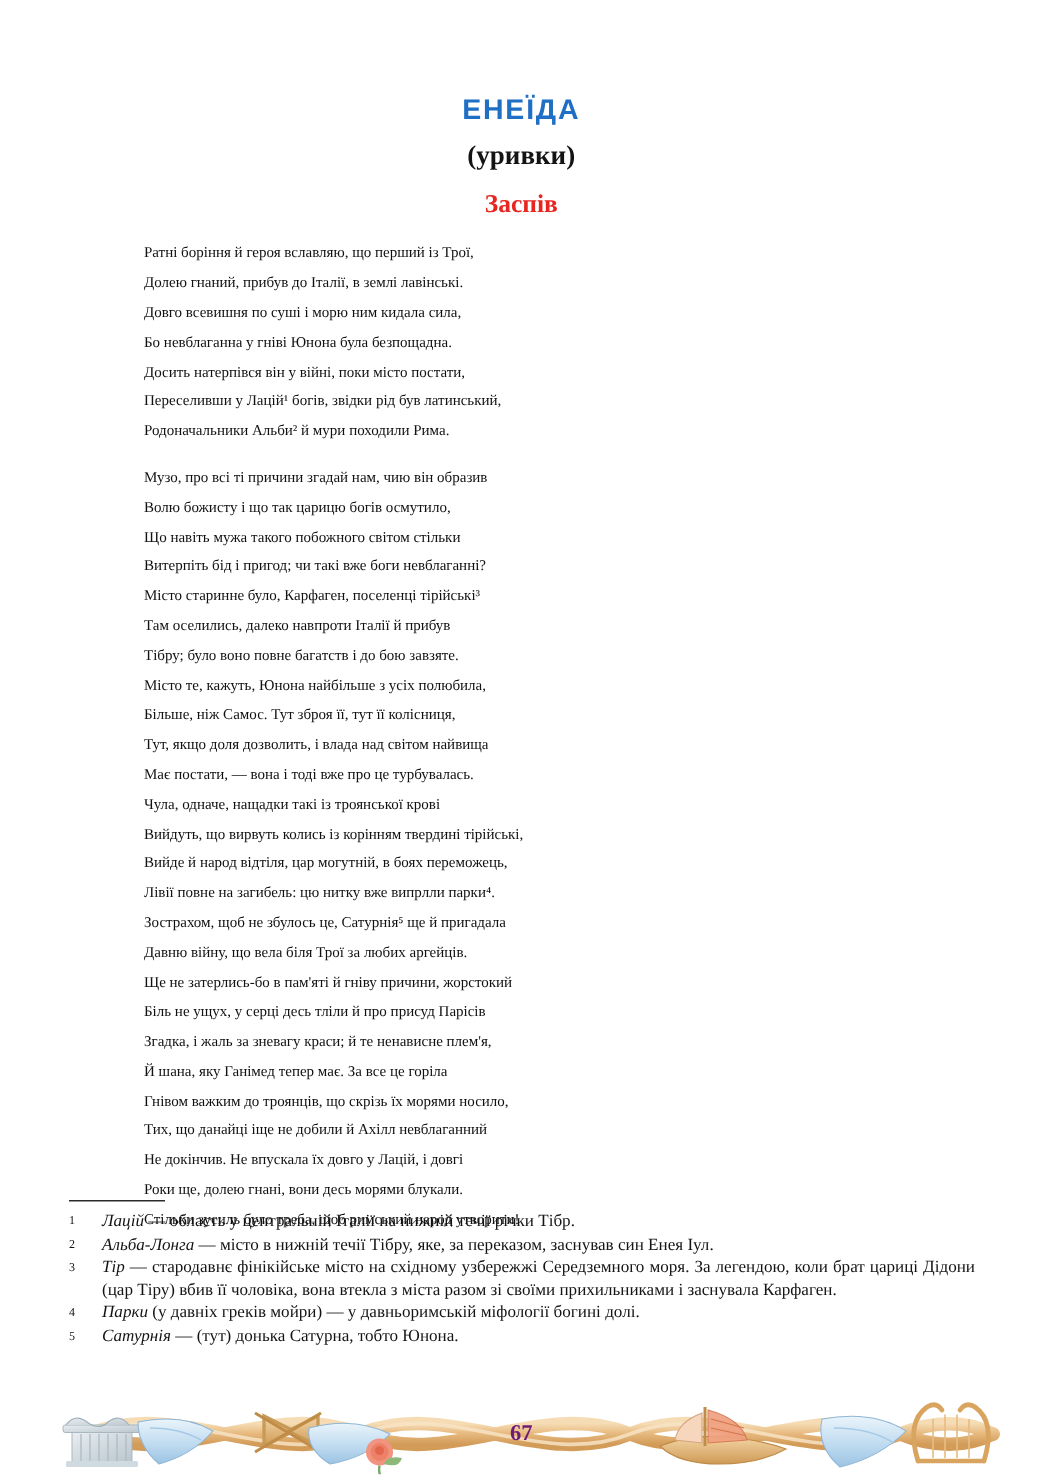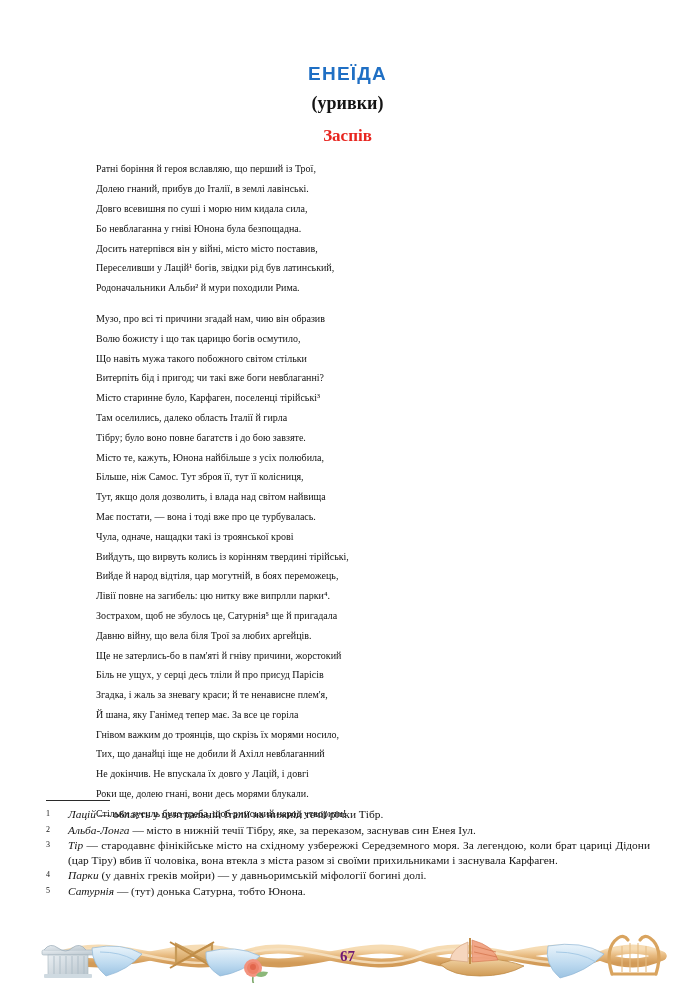--- a/index.html
+++ b/index.html
@@ -138,31 +138,31 @@
     <div class="subtitle">(уривки)</div>
     <div class="section-title">Заспів</div>
   </div>
 
   <div class="poem" id="poem-root">
       <div class="stanza">
         <div class="verse">Ратні боріння й героя вславляю, що перший із Трої,</div>
         <div class="verse">Долею гнаний, прибув до Італії, в землі лавінські.</div>
         <div class="verse">Довго всевишня по суші і морю ним кидала сила,</div>
         <div class="verse">Бо невблаганна у гніві Юнона була безпощадна.</div>
-        <div class="verse">Досить натерпівся він у війні, місто місто поставив,</div>
+        <div class="verse">Досить натерпівся він у війні, поки місто постати,</div>
         <div class="verse">Переселивши у Лацій¹ богів, звідки рід був латинський,</div>
         <div class="verse">Родоначальники Альби² й мури походили Рима.</div>
       </div>
       <div class="stanza">
         <div class="verse">Музо, про всі ті причини згадай нам, чию він образив</div>
         <div class="verse">Волю божисту і що так царицю богів осмутило,</div>
         <div class="verse">Що навіть мужа такого побожного світом стільки</div>
         <div class="verse">Витерпіть бід і пригод; чи такі вже боги невблаганні?</div>
         <div class="verse">Місто старинне було, Карфаген, поселенці тірійські³</div>
-        <div class="verse">Там оселились, далеко область Італії й гирла</div>
+        <div class="verse">Там оселились, далеко навпроти Італії й прибув</div>
         <div class="verse">Тібру; було воно повне багатств і до бою завзяте.</div>
         <div class="verse">Місто те, кажуть, Юнона найбільше з усіх полюбила,</div>
         <div class="verse">Більше, ніж Самос. Тут зброя її, тут її колісниця,</div>
         <div class="verse">Тут, якщо доля дозволить, і влада над світом найвища</div>
         <div class="verse">Має постати, — вона і тоді вже про це турбувалась.</div>
         <div class="verse">Чула, одначе, нащадки такі із троянської крові</div>
         <div class="verse">Вийдуть, що вирвуть колись із корінням твердині тірійські,</div>
         <div class="verse">Вийде й народ відтіля, цар могутній, в боях переможець,</div>
         <div class="verse">Лівії повне на загибель: цю нитку вже випрлли парки⁴.</div>
         <div class="verse">Зострахом, щоб не збулось це, Сатурнія⁵ ще й пригадала</div>

